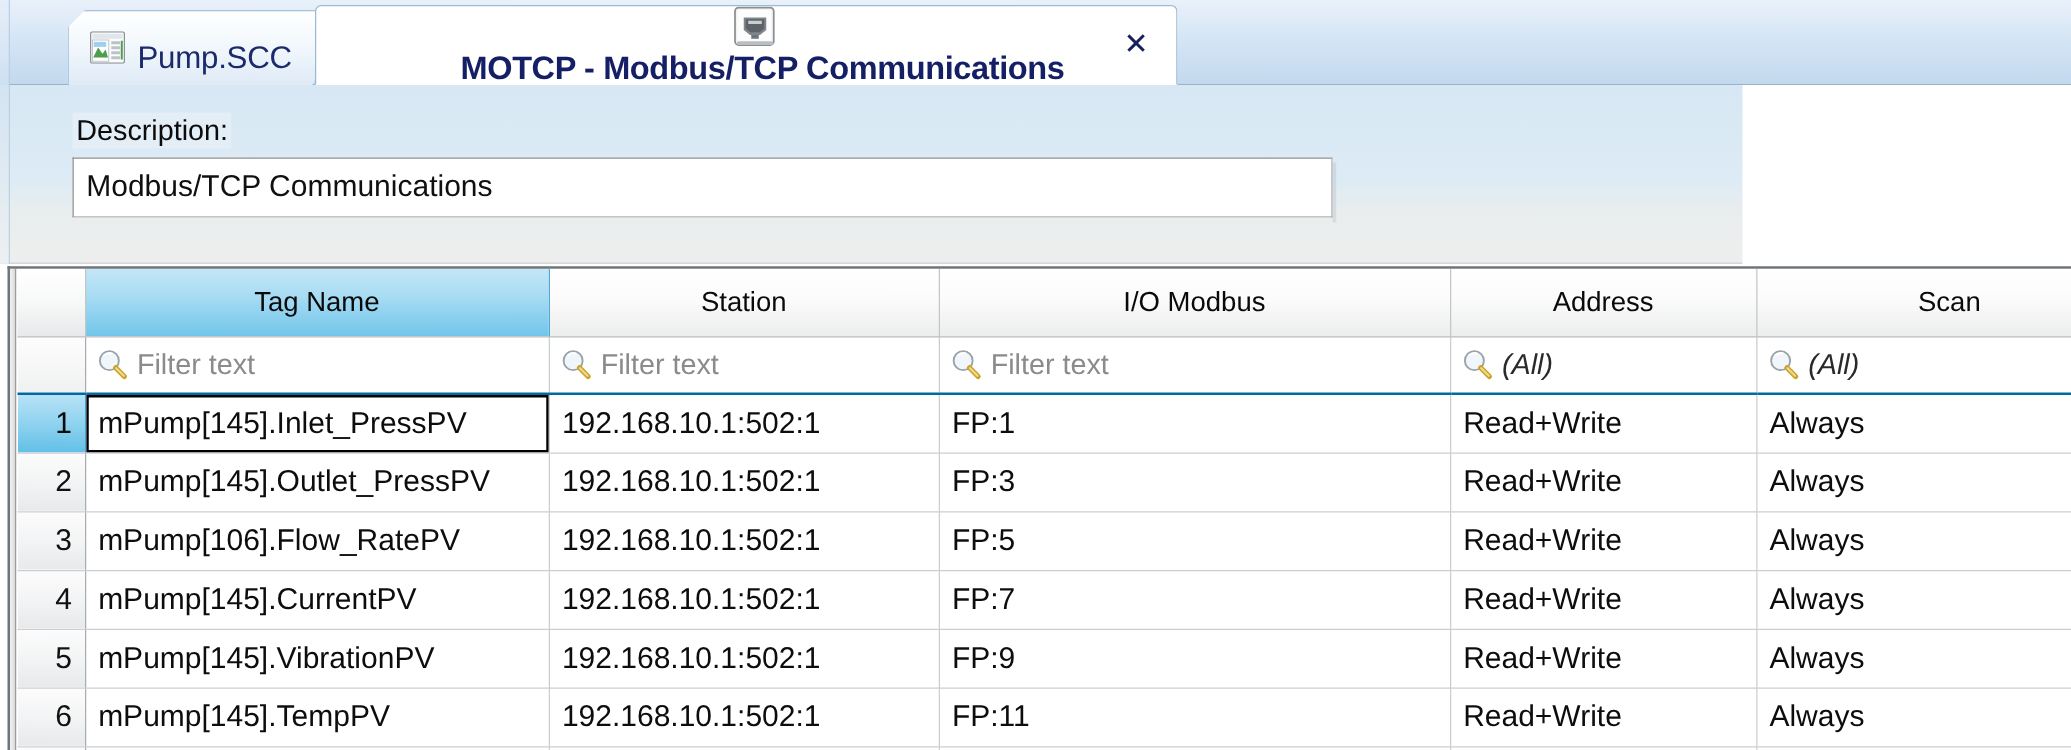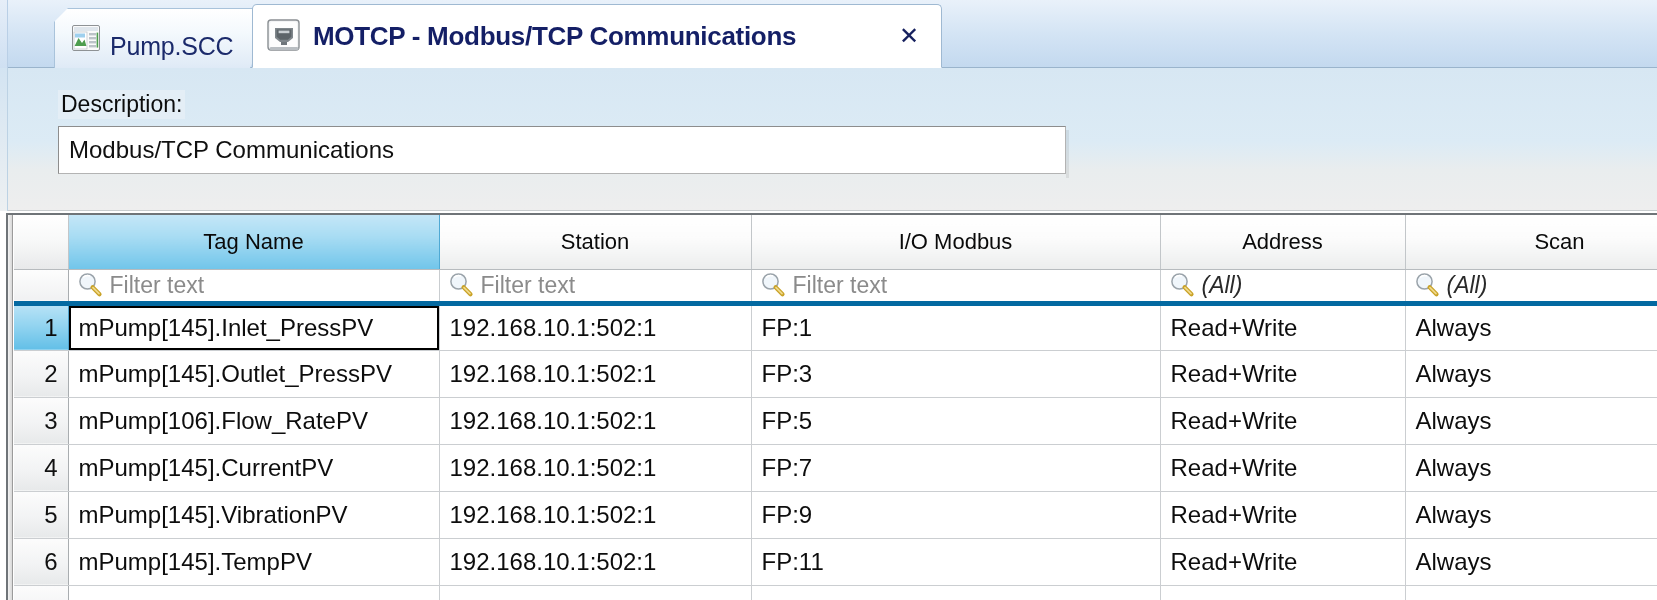--- a/index.html
+++ b/index.html
@@ -85,20 +85,21 @@
     background: #ffffff;
     border: 1px solid #9fb9d2;
     border-bottom: 1px solid #ffffff;
     border-top-left-radius: 5px;
     border-top-right-radius: 5px;
     box-sizing: border-box;
     z-index: 5;
     display: flex;
     align-items: center;
     padding-left: 14px;
+    flex-direction: column;
   }
   .tab-active-label {
     font-size: 26px;
     font-weight: bold;
     color: #141f66;
     letter-spacing: -0.3px;
     margin-left: 12px;
     white-space: nowrap;
   }
   .tab-close {
@@ -120,21 +121,21 @@
   }
   .icon-net {
     width: 34px; height: 34px;
     flex: 0 0 auto;
   }
 
   
   .descpanel {
     position: absolute;
     left: 0; top: 68px;
-    width: 1657px;
+    width: 1394px;
     height: 143px;
     background: linear-gradient(to bottom, #d7e7f3 0%, #dcebf5 52%, #e9edee 72%, #eeeeee 100%);
     box-sizing: border-box;
     border-bottom: 1px solid #c8ccce;
   }
   .descpanel-leftedge {
     position: absolute;
     left: 0; top: 0;
     width: 8px; height: 143px;
     background: linear-gradient(to bottom, #d3e4f2, #edf0f2);
@@ -227,25 +228,25 @@
     background: linear-gradient(to bottom, #ffffff 0%, #f7f8f8 50%, #e8e9ea 100%);
   }
   table.grid thead th.selected-col {
     background: linear-gradient(to bottom, #c4e6f7 0%, #a8dcf3 40%, #71c5ea 100%);
     border-right: 1px solid #4fa9d4;
     border-left: 1px solid #6fbfe2;
   }
 
   
   table.grid tr.filterrow td {
-    height: 34px;
+    height: 46px;
     padding: 0 0 0 8px;
     background: #ffffff;
     border-right: 1px solid #c9cdd0;
-    border-bottom: 5px solid #0369a1;
+    border-bottom: 2px solid #0369a1;
     box-sizing: border-box;
     vertical-align: middle;
     white-space: nowrap;
   }
   table.grid tr.filterrow td.rowhdr-cell {
     background: linear-gradient(to bottom, #fdfdfd, #f0f1f2);
     padding: 0;
   }
   .filtercell {
     display: flex;

